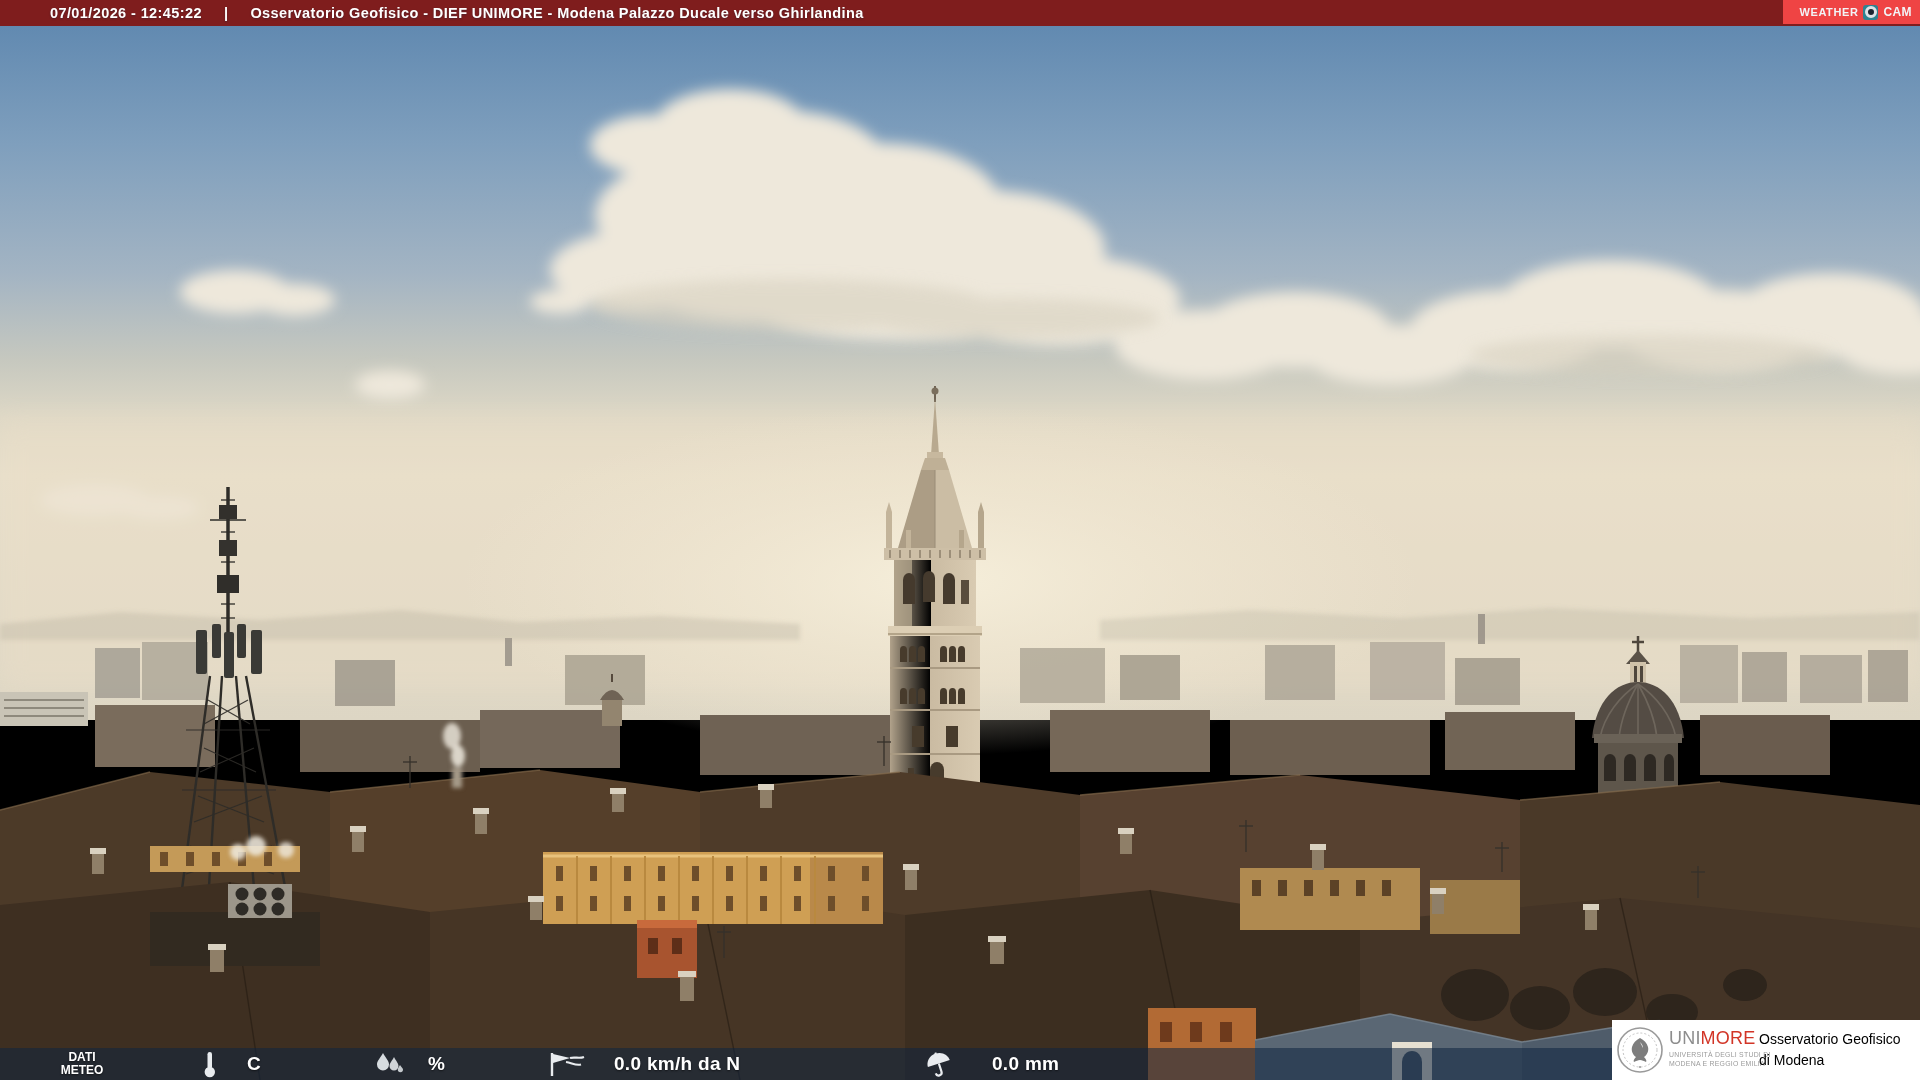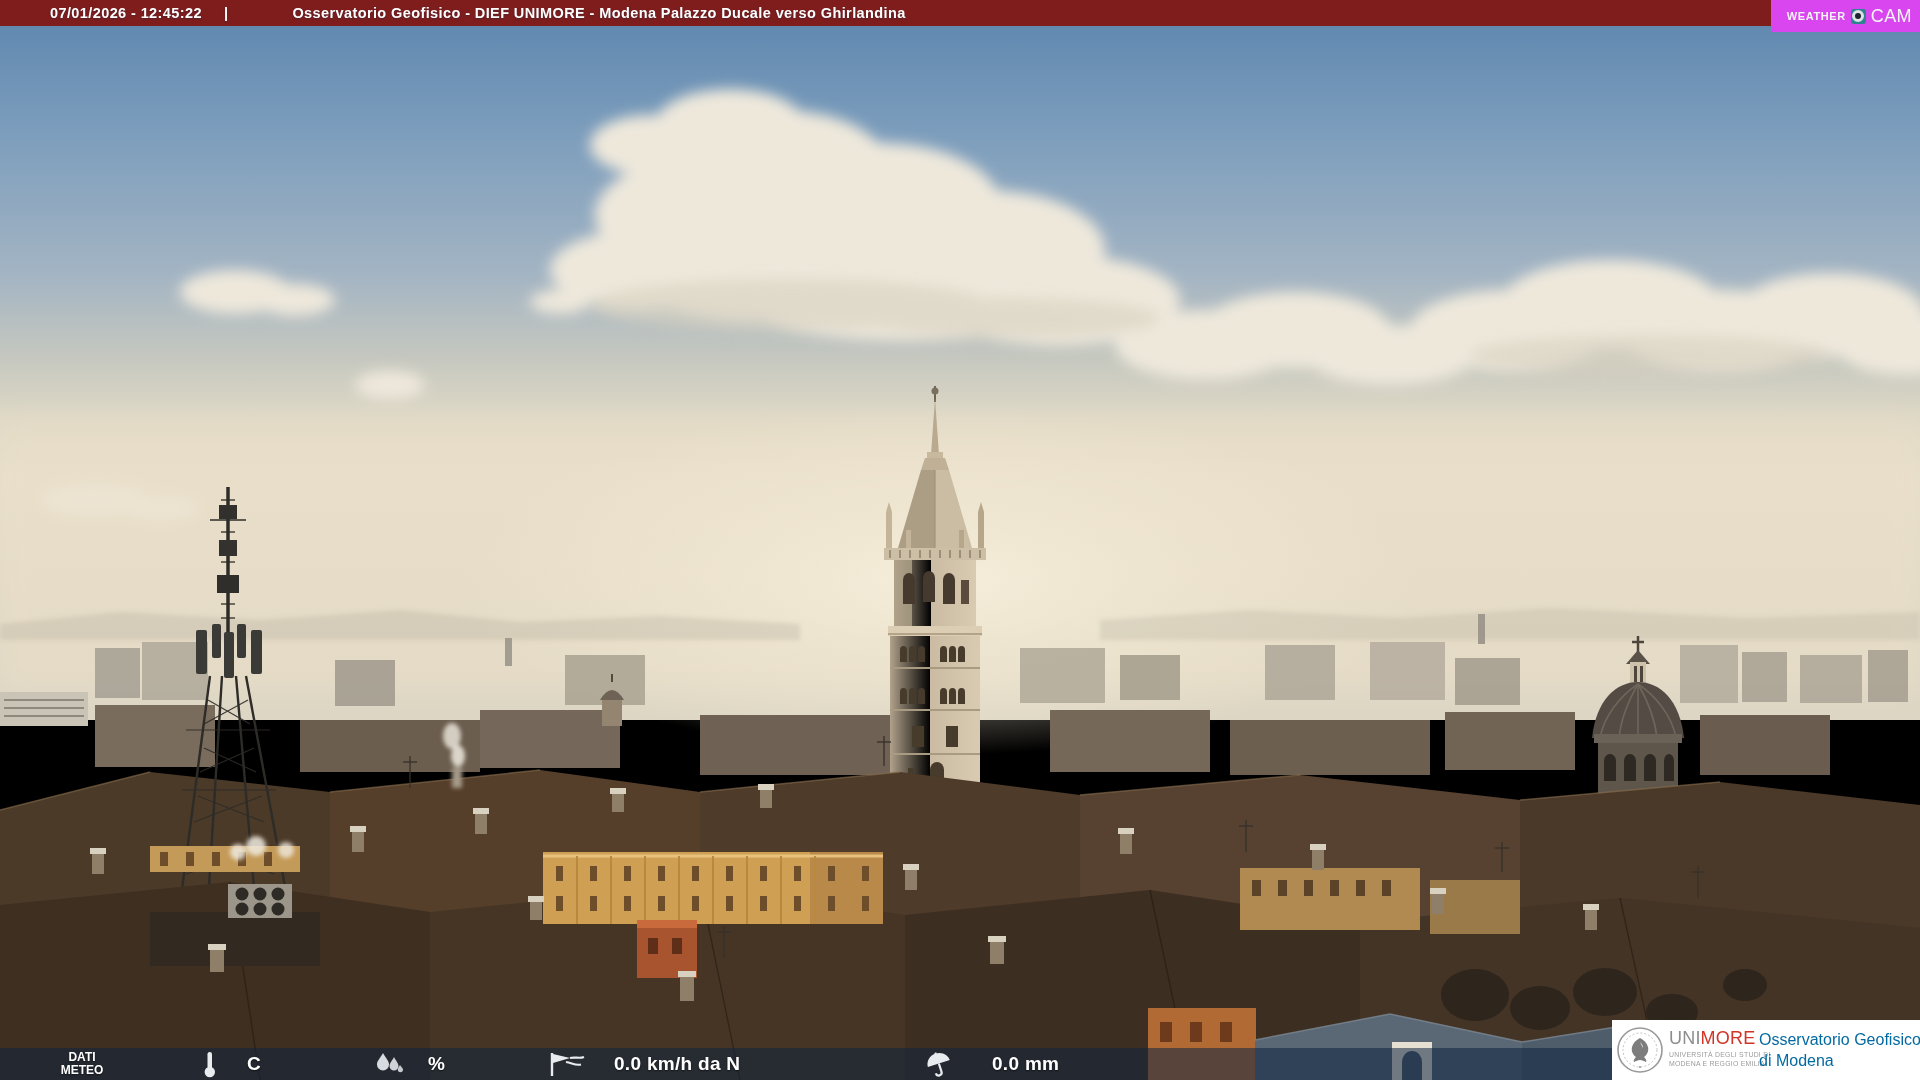--- a/index.html
+++ b/index.html
@@ -6,25 +6,25 @@
   .screen{position:relative;width:1920px;height:1080px;overflow:hidden;
           font-family:"Liberation Sans",sans-serif;}
   .scene-svg{position:absolute;left:0;top:0;width:1920px;height:1080px;display:block;}
 
   
   .topbar{position:absolute;left:0;top:0;width:1920px;height:26px;background:#7f1d1d;
           display:flex;align-items:center;color:#fff;font-weight:700;font-size:14.5px;
           letter-spacing:.4px;z-index:5;text-shadow:0 1px 2px rgba(20,40,60,.45);}
   .topbar .dt{margin-left:50px;white-space:pre;}
   .topbar .sep{margin:0 22px;font-weight:700;}
-  .topbar .ttl{white-space:pre;margin-left:42px;}
-  .wcam{position:absolute;right:0;top:0;height:32px;background:#d946ef;display:flex;
+  .topbar .ttl{white-space:pre;}
+  .wcam{position:absolute;right:0;top:0;height:24px;background:#ef4444;display:flex;
         align-items:center;padding:0 8px 0 16px;gap:5px;z-index:6;cursor:pointer;}
   .wcam .w1{color:#f2f4f6;font-size:11px;font-weight:700;letter-spacing:.6px;}
-  .wcam .w2{color:#f2f4f6;font-size:18px;font-weight:400;letter-spacing:.4px;}
+  .wcam .w2{color:#f2f4f6;font-size:12px;font-weight:700;letter-spacing:.4px;}
   .lens{width:15px;height:15px;background:#2e8391;border-radius:3px;position:relative;flex:0 0 auto;}
   .lens::after{content:"";position:absolute;inset:1.5px;border-radius:50%;
                background:#1b2430;border:3px solid #dde2e6;box-sizing:border-box;}
 
   
   .bottombar{position:absolute;left:0;bottom:0;width:1920px;height:32px;
              background:rgba(15,36,64,0.55);z-index:5;color:#fff;
              text-shadow:0 1px 2px rgba(0,0,0,.55);}
   .bottombar .item{position:absolute;top:0;height:32px;display:flex;align-items:center;}
   .dati{left:40px;width:84px;flex-direction:column;justify-content:center;
@@ -38,22 +38,22 @@
 
   
   .brandbox{position:absolute;left:1612px;top:1020px;width:308px;height:60px;background:#ffffff;
             z-index:7;cursor:pointer;}
   .seal{position:absolute;left:4px;top:6px;width:48px;height:48px;}
   .wordmark{position:absolute;left:57px;top:8px;font-size:18px;font-weight:400;letter-spacing:.2px;
             color:#8d8d8d;white-space:nowrap;}
   .wordmark .red{color:#d23527;}
   .uniline{position:absolute;left:57px;top:31px;font-size:6.9px;line-height:8.5px;
            color:#9b9b9b;letter-spacing:.25px;font-weight:400;white-space:nowrap;}
-  .orgtext{position:absolute;left:147px;top:9px;font-size:16px;line-height:21px;
-           color:#0369a1;font-weight:400;white-space:nowrap;}
+  .orgtext{position:absolute;left:147px;top:9px;font-size:14px;line-height:21px;
+           color:#000000;font-weight:400;white-space:nowrap;}
 </style>
 </head>
 <body>
 
 <div class="screen">
 
   <svg class="scene-svg" viewBox="0 0 1920 1080" preserveAspectRatio="none">
     <defs>
       <linearGradient id="sky" x1="0" y1="0" x2="0" y2="1">
         <stop offset="0" stop-color="#5b85ae"></stop>

